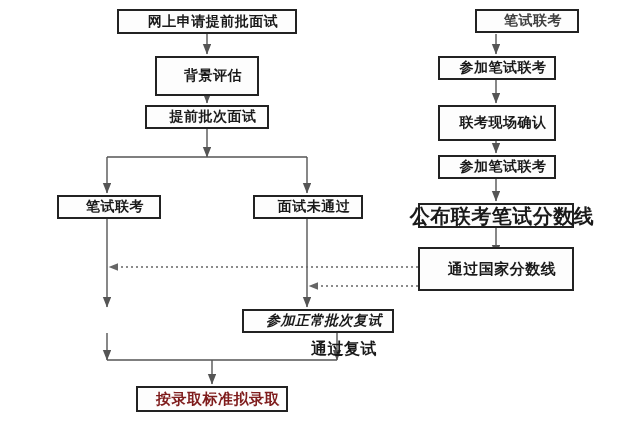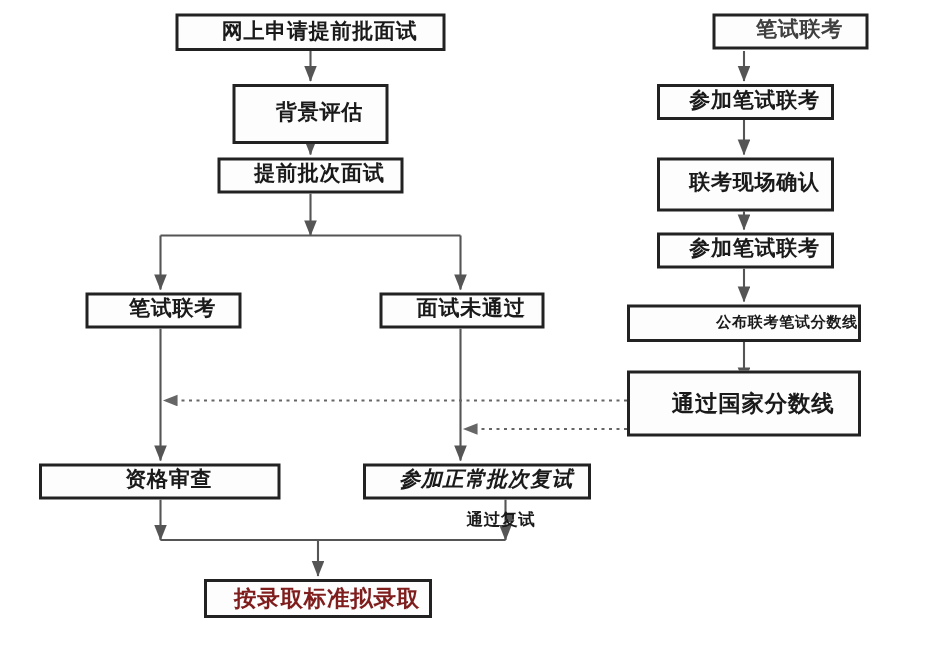--- a/index.html
+++ b/index.html
@@ -108,43 +108,40 @@
   </div>
   <div class="node" style="left: 145px; top: 105px; width: 124px; height: 24px; font-size: 14px; border-color: rgb(34, 34, 34); background: rgb(253, 253, 253); color: rgb(26, 26, 26);">
     <span class="lbl">提前批次面试</span>
   </div>
   <div class="node" style="left: 57px; top: 195px; width: 104px; height: 24px; font-size: 14px; border-color: rgb(34, 34, 34); background: rgb(253, 253, 253); color: rgb(26, 26, 26);">
     <span class="lbl">笔试联考</span>
   </div>
   <div class="node" style="left: 253px; top: 195px; width: 110px; height: 24px; font-size: 14px; border-color: rgb(34, 34, 34); background: rgb(253, 253, 253); color: rgb(26, 26, 26);">
     <span class="lbl">面试未通过</span>
   </div>
-  <div class="node" style="left: 26px; top: 309px; width: 161px; height: 24px; font-size: 14px; border-color: rgb(34, 34, 34); background: rgb(253, 253, 253); color: rgb(26, 26, 26);">
-    <span class="lbl">资格审查</span>
-  </div>
   <div class="node" style="left: 242px; top: 309px; width: 152px; height: 24px; font-size: 14px; border-color: rgb(34, 34, 34); background: rgb(253, 253, 253); color: rgb(26, 26, 26); font-style: italic;">
     <span class="lbl">参加正常批次复试</span>
   </div>
   <div class="node" style="left: 136px; top: 386px; width: 152px; height: 26px; font-size: 15px; border-color: rgb(34, 34, 34); background: rgb(253, 253, 253); color: #7f1d1d;">
     <span class="lbl">按录取标准拟录取</span>
   </div>
   <div class="node" style="left: 444px; top: 9px; width: 104px; height: 24px; font-size: 14px; border-color: rgb(34, 34, 34); background: rgb(253, 253, 253); color: #404040; margin-left: 31px;">
     <span class="lbl">笔试联考</span>
   </div>
   <div class="node" style="left: 438px; top: 56px; width: 118px; height: 24px; font-size: 14px; border-color: rgb(34, 34, 34); background: rgb(253, 253, 253); color: rgb(26, 26, 26);">
     <span class="lbl">参加笔试联考</span>
   </div>
   <div class="node" style="left: 438px; top: 105px; width: 118px; height: 36px; font-size: 14px; border-color: rgb(34, 34, 34); background: rgb(253, 253, 253); color: rgb(26, 26, 26);">
     <span class="lbl">联考现场确认</span>
   </div>
   <div class="node" style="left: 438px; top: 155px; width: 118px; height: 24px; font-size: 14px; border-color: rgb(34, 34, 34); background: rgb(253, 253, 253); color: rgb(26, 26, 26);">
     <span class="lbl">参加笔试联考</span>
   </div>
-  <div class="node" style="left: 418px; top: 203px; width: 156px; height: 25px; font-size: 10px; border-color: rgb(34, 34, 34); background: rgb(253, 253, 253); color: rgb(26, 26, 26); justify-content: flex-end;">
+  <div class="node" style="left: 418px; top: 203px; width: 156px; height: 25px; font-size: 20px; border-color: rgb(34, 34, 34); background: rgb(253, 253, 253); color: rgb(26, 26, 26);">
     <span class="lbl">公布联考笔试分数线</span>
   </div>
   <div class="node" style="left: 418px; top: 247px; width: 156px; height: 44px; font-size: 15px; border-color: rgb(34, 34, 34); background: rgb(253, 253, 253); color: rgb(26, 26, 26);">
     <span class="lbl">通过国家分数线</span>
   </div>
 
-  <div class="edge-label" style="left: 311px; top: 339px; font-size: 11px;">通过复试</div>
+  <div class="edge-label" style="left: 311px; top: 339px; font-size: 16px;">通过复试</div>
 
 </div>
 
 </body></html>

